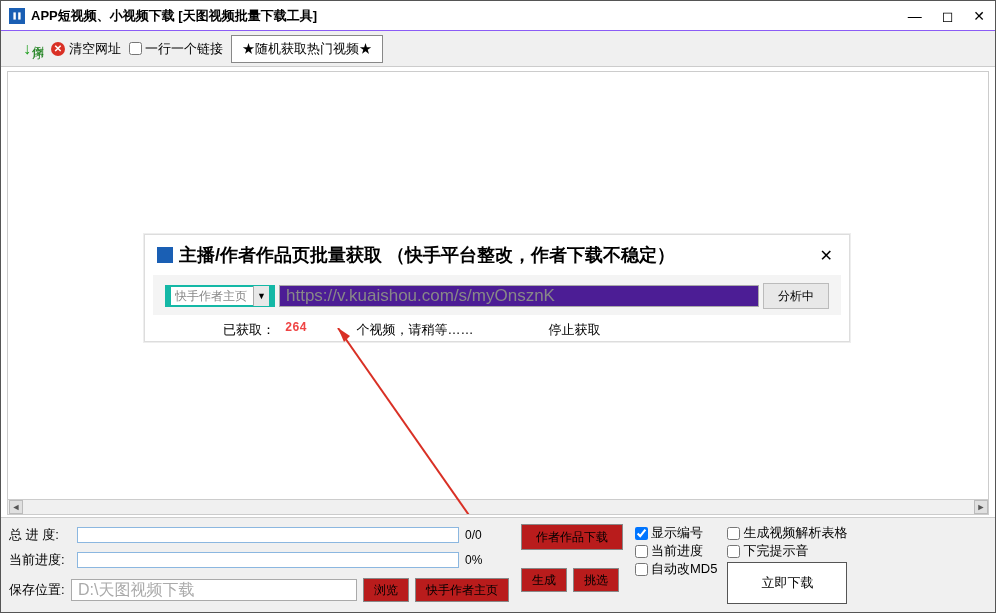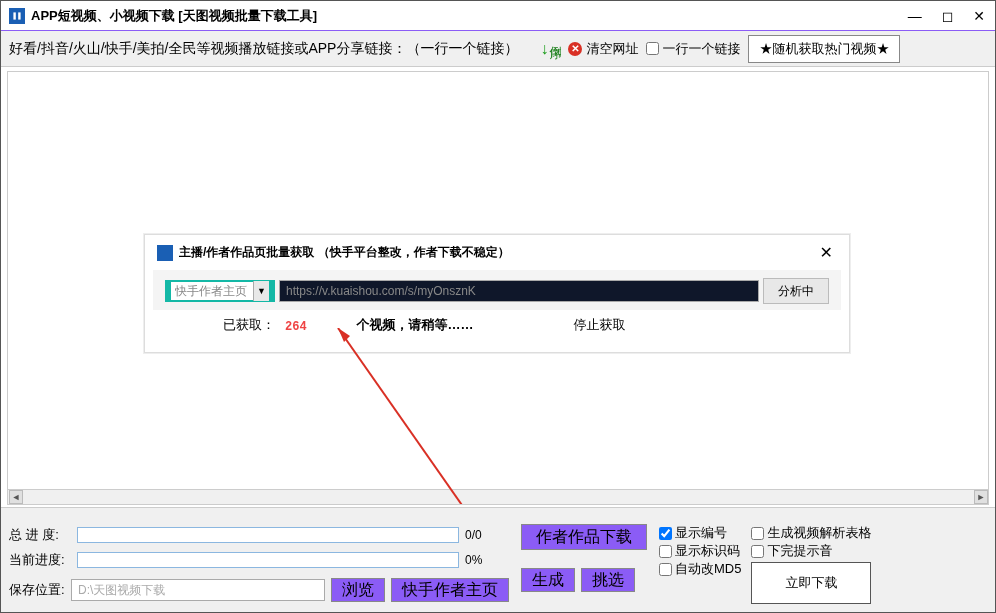--- a/index.html
+++ b/index.html
@@ -21,43 +21,43 @@
 .chk { display: inline-flex; align-items: center; font-size: 13px; }
 .chk input { margin-right: 3px; width: 13px; height: 13px; }
 .btn-star { background: #fff; border: 1px solid #888; padding: 4px 10px; font-size: 13px; cursor: pointer; }
 .main { flex: 1; position: relative; background: #fff; margin: 4px 6px 2px 6px; border: 1px solid #ccc; overflow: hidden; }
 .main::after { content: ""; position: absolute; left: 0; right: 0; bottom: 0; height: 14px; background: #f0f0f0; border-top: 1px solid #ccc; }
 .main .scroll-left { position: absolute; left: 1px; bottom: 0; width: 14px; height: 14px; background: #e0e0e0; border: 1px solid #bbb; display: flex; align-items: center; justify-content: center; font-size: 9px; color: #555; z-index: 3; }
 .main .scroll-right { position: absolute; right: 0; bottom: 0; width: 14px; height: 14px; background: #e0e0e0; border: 1px solid #bbb; display: flex; align-items: center; justify-content: center; font-size: 9px; color: #555; z-index: 3; }
 .dialog { position: absolute; left: 136px; top: 162px; width: 706px; background: #fff; border: 1px solid #ddd; box-shadow: 0 0 0 1px #eee; z-index: 2; }
 .dialog-head { display: flex; align-items: center; padding: 8px 12px; }
 .dialog-head .icon { width: 16px; height: 16px; background: #1a5fb4; margin-right: 6px; }
-.dialog-head .t { font-size: 12px; font-weight: bold; }
+.dialog-head .t { font-size: 18px; font-weight: bold; }
 .dialog-head .close { margin-left: auto; font-size: 16px; cursor: pointer; padding: 0 4px; }
 .dialog-body { padding: 8px 12px 6px 12px; background: #f4f4f4; margin: 0 8px; }
 .dialog-row { display: flex; align-items: center; gap: 4px; }
 .select { display: flex; align-items: center; background: #fff; border: 6px solid #14b8a6; height: 22px; }
 .select input { border: none; width: 82px; padding: 2px 4px; font-size: 12px; color: #888; outline: none; }
 .select .dd { width: 16px; height: 20px; background: #e8e8e8; border-left: 1px solid #aaa; display: flex; align-items: center; justify-content: center; font-size: 9px; }
-.urlinput { flex: 1; border: 1px solid #aaa; height: 22px; padding: 2px 6px; font-size: 12px; color: #888; background: #0f172a; outline: none; }
+.urlinput { flex: 1; border: 1px solid #aaa; height: 22px; padding: 2px 6px; font-size: 17px; color: #888; background: #4c1d95; outline: none; }
 .analyze { height: 26px; padding: 0 14px; background: #e8e8e8; border: 1px solid #bbb; font-size: 12px; cursor: pointer; }
-.dialog-status { display: flex; align-items: flex-end; padding: 6px 12px 18px 70px; font-size: 13px; margin: 0 8px; }
+.dialog-status { display: flex; align-items: flex-start; padding: 6px 12px 2px 70px; font-size: 13px; margin: 0 8px; }
 .dialog-status .lbl { margin-right: 10px; }
 .dialog-status .count { color: #ef4444; font-weight: bold; font-family: Liberation Mono, monospace; font-size: 12px; margin-right: 50px; }
-.dialog-status .mid { margin-right: 100px; font-weight: bold; }
+.dialog-status .mid { margin-right: 75px; }
 .arrow-line { position: absolute; left: 290px; top: 256px; width: 200px; height: 220px; pointer-events: none; z-index: 4; }
-.bottom { background: #f0f0f0; padding: 16px 8px 8px 8px; border-top: 1px solid #ccc; display: flex; gap: 12px; font-size: 13px; }
+.bottom { background: #f0f0f0; padding: 6px 8px 8px 8px; border-top: 1px solid #ccc; display: flex; gap: 12px; font-size: 13px; }
 .bottom-left { display: grid; grid-template-columns: 62px 1fr 44px; gap: 4px 6px; align-items: center; }
 .bottom-left .lbl { text-align: left; white-space: nowrap; }
 .progress { height: 16px; background: #fff; border: 1px solid #8bb7e0; }
 .pval { font-size: 12px; }
 .pathrow { grid-column: 1 / span 3; display: flex; align-items: center; gap: 6px; margin-top: 2px; }
 .pathrow .lbl2 { width: 56px; }
-.pathrow input { flex: 1; border: 1px solid #aaa; height: 22px; padding: 2px 6px; font-size: 12px; color: #aaa; background: #fff; }
-.smbtn { height: 24px; padding: 0 10px; background: #8b5cf6; border: 1px solid #888; font-size: 16px; cursor: pointer; }
+.pathrow input { flex: 1; border: 1px solid #aaa; height: 22px; padding: 2px 6px; font-size: 16px; color: #aaa; background: #fff; }
+.smbtn { height: 24px; padding: 0 10px; background: #b91c1c; border: 1px solid #888; font-size: 12px; cursor: pointer; }
 .bottom-mid { display: flex; flex-direction: column; gap: 4px; align-items: flex-start; }
 .bottom-mid .row { display: flex; gap: 6px; align-items: center; }
 .bottom-right { display: flex; gap: 10px; }
 .optcol { display: flex; flex-direction: column; gap: 0; font-size: 13px; }
 .bigbtn { height: 42px; padding: 0 20px; background: #fff; border: 1px solid #555; font-size: 13px; cursor: pointer; }
 .bottom-left { width: 500px; }
 </style>
 </head>
 <body>
 
@@ -71,21 +71,20 @@
     </span>
   <span class="title">APP短视频、小视频下载 [天图视频批量下载工具]</span>
   <div class="winbtns">
     <span>—</span>
     <span>◻</span>
     <span>✕</span>
   </div>
 </div>
 
 <div class="toolbar">
-  <span class="hint">好看/抖音/火山/快手/美拍/全民等视频播放链接或APP分享链接：（一行一个链接）</span>
   <span class="spacer"></span>
   <span class="reverse-btn">
     <span class="arrow">↓</span>
     <span class="txt" style="writing-mode:vertical-rl;height:24px;">倒序</span>
   </span>
   <span class="clear-btn">
     <span class="x">✕</span>
     <span>清空网址</span>
   </span>
   <label class="chk">
@@ -158,21 +157,21 @@
   </div>
 
   <div class="bottom-right">
     <div class="optcol">
       <label class="chk">
           <input type="checkbox" checked="" style="">
           <span>显示编号</span>
         </label>
       <label class="chk">
           <input type="checkbox" style="">
-          <span>显示标识码</span>
+          <span>当前进度</span>
         </label>
       <label class="chk">
           <input type="checkbox" style="">
           <span>自动改MD5</span>
         </label>
     </div>
     <div class="optcol">
       <label class="chk">
           <input type="checkbox" style="">
           <span>生成视频解析表格</span>

